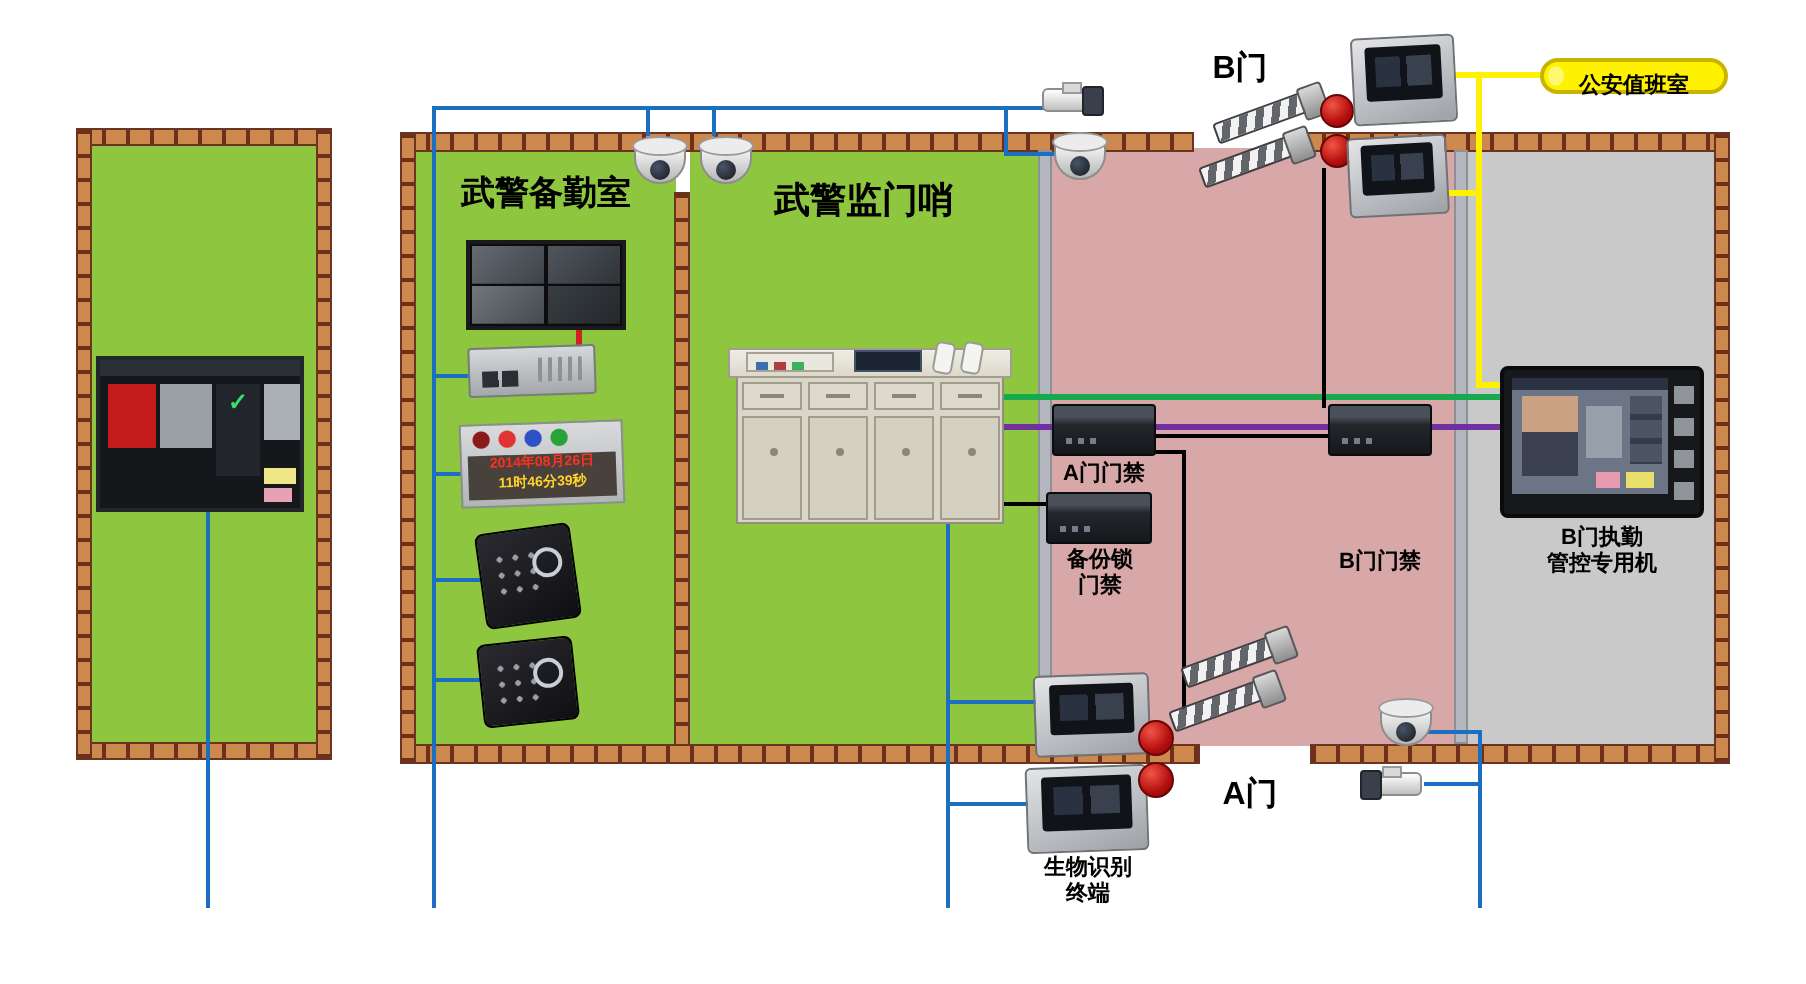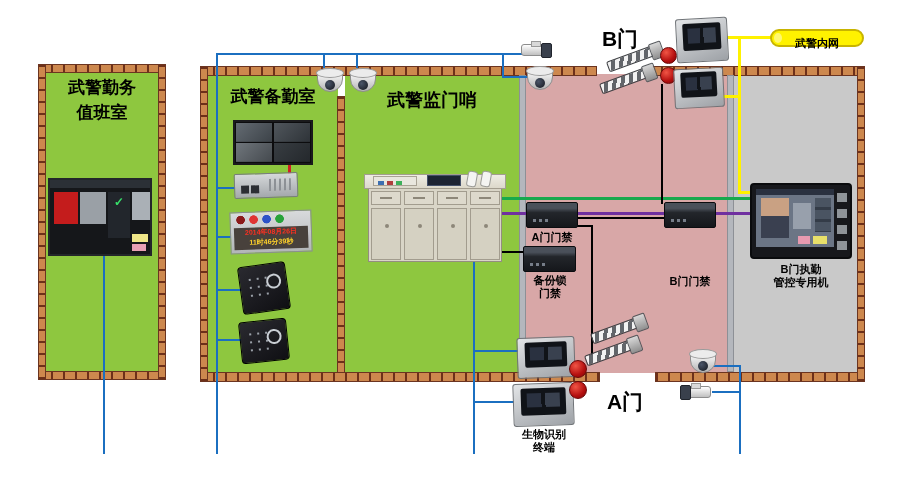--- a/index.html
+++ b/index.html
@@ -17,21 +17,21 @@
   .lb{background:#1b6fc0;z-index:3;}
   .lk{background:#000;z-index:3;}
   .lg{background:#17a94d;z-index:3;}
   .lp{background:#7030a0;z-index:3;}
   .ly{background:#fff200;z-index:3;}
   .lr{background:#d02020;z-index:3;}
   
   .lblc{font-weight:700;color:#000;white-space:pre-line;text-align:center;line-height:1.3;z-index:6;}
   .t17{font-size:17px;line-height:1.45;}
   .t18{font-size:18px;}
-  .t21{font-size:21px;}
+  .t21{font-size:16px;}
   .t11{font-size:11px;line-height:1.15;}
   
   .dev{z-index:4;}
   .dome{background:linear-gradient(180deg,#fbfbfb,#b5b5b5);border:1px solid #8d8d8d;border-radius:0 0 24px 24px;}
   .dome::before{content:"";position:absolute;top:-5px;left:-2px;right:-2px;height:8px;background:#ececec;border:1px solid #9a9a9a;border-radius:50%;}
   .dome::after{content:"";position:absolute;left:50%;top:38%;width:10px;height:10px;margin-left:-5px;background:radial-gradient(circle at 35% 35%,#4a5568,#14161c);border-radius:50%;}
   .bullet{background:linear-gradient(#ffffff,#c0c0c0);border:1px solid #8d8d8d;border-radius:3px;}
   .bullet::before{content:"";position:absolute;top:-2px;right:-4px;width:9px;height:calc(100% + 3px);background:#39404c;border:1px solid #20242c;border-radius:2px;}
   .bullet::after{content:"";position:absolute;top:-4px;left:35%;width:8px;height:4px;background:#d9d9d9;border:1px solid #999;}
   .flip{transform:scaleX(-1);}
@@ -138,22 +138,20 @@
   <div class="r lk" style="left:500px;top:251px;width:25px;height:2px;"></div>
   <div class="r lk" style="left:577px;top:217px;width:90px;height:2px;"></div>
   <div class="r lk" style="left:552px;top:225px;width:41px;height:2px;"></div>
   <div class="r lk" style="left:591px;top:225px;width:2px;height:131px;"></div>
   <div class="r lk" style="left:661px;top:84px;width:2px;height:120px;"></div>
   <div class="r ly" style="left:727px;top:36px;width:45px;height:3px;"></div>
   <div class="r ly" style="left:738px;top:36px;width:3px;height:158px;"></div>
   <div class="r ly" style="left:722px;top:95px;width:16px;height:3px;"></div>
   <div class="r ly" style="left:738px;top:191px;width:14px;height:3px;"></div>
 
-  <div class="r lblc t17" style="left:46px;top:76px;width:112px;">武警勤务
-值班室</div>
   <div class="r appscr dev" style="left:48px;top:178px;width:104px;height:78px;">
     <div class="r" style="left:0;top:0;width:100%;height:8px;background:#2b3036;"></div>
     <div class="r" style="left:4px;top:12px;width:24px;height:32px;background:#c41c1c;"></div>
     <div class="r" style="left:30px;top:12px;width:26px;height:32px;background:#9aa0a6;"></div>
     <div class="r" style="left:58px;top:12px;width:22px;height:46px;background:#22262c;text-align:center;"><span class="chk">✓</span></div>
     <div class="r" style="left:82px;top:12px;width:18px;height:28px;background:#aab0b6;"></div>
     <div class="r" style="left:82px;top:54px;width:16px;height:8px;background:#efe687;"></div>
     <div class="r" style="left:82px;top:64px;width:14px;height:7px;background:#e8a0b4;"></div>
   </div>
 
@@ -234,16 +232,16 @@
       <div class="r mtiles" style="left:59px;top:9px;width:16px;height:34px;"></div>
       <div class="r mchip1" style="left:57px;top:47px;width:14px;height:8px;"></div>
       <div class="r mchip2" style="left:42px;top:47px;width:12px;height:8px;"></div>
     </div>
     <div class="r mbtns" style="right:3px;top:8px;width:10px;height:58px;"></div>
   </div>
   <div class="r lblc t11" style="left:752px;top:263px;width:98px;">B门执勤
 管控专用机</div>
 
   <div class="r pill" style="left:770px;top:29px;width:94px;height:18px;">
-    <span class="lblc t11" style="position:relative;top:2px;">武警内网</span>
+    <span class="lblc t11" style="position:relative;top:2px;">公安值班室</span>
   </div>
 
 </div>
 
 </body></html>

